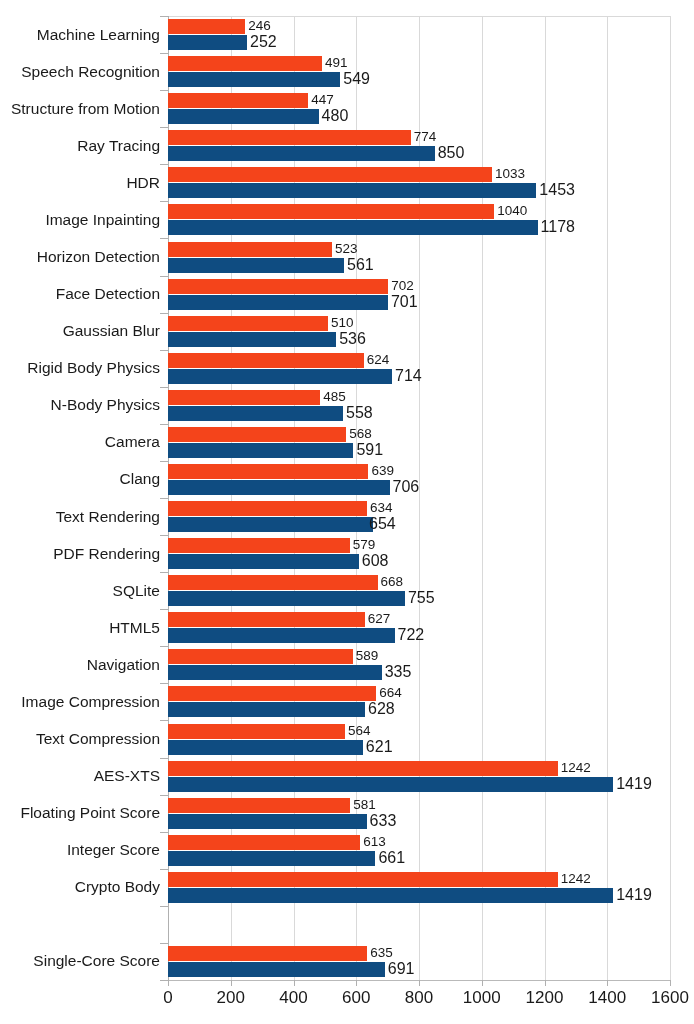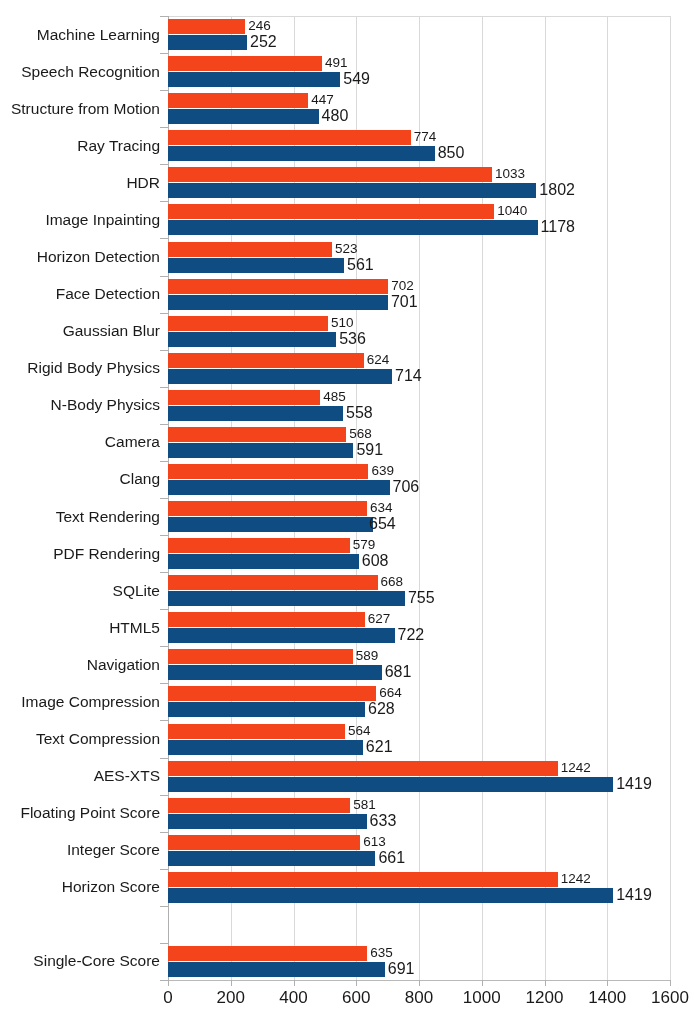--- a/index.html
+++ b/index.html
@@ -197,21 +197,21 @@
         <div class="cat-row" style="top: 114.269px; height: 31px;">
           <div class="bar s0" title="Windows11: 774" style="width: 242.843px; background: rgb(244, 68, 27);"></div>
           <div class="bar-label s0" style="left: 245.843px;">774</div>
           <div class="bar s1" title="MX Linux21.2.1: 850" style="width: 266.688px; background: rgb(15, 76, 129);"></div>
           <div class="bar-label s1" style="left: 269.688px;">850</div>
         </div>
         <div class="cat-row" style="top: 151.346px; height: 31px;">
           <div class="bar s0" title="Windows11: 1033" style="width: 324.104px; background: rgb(244, 68, 27);"></div>
           <div class="bar-label s0" style="left: 327.104px;">1033</div>
           <div class="bar s1" title="MX Linux21.2.1: 1174" style="width: 368.342px; background: rgb(15, 76, 129);"></div>
-          <div class="bar-label s1" style="left: 371.342px;">1802</div>
+          <div class="bar-label s1" style="left: 371.342px;">1453</div>
         </div>
         <div class="cat-row" style="top: 188.423px; height: 31px;">
           <div class="bar s0" title="Windows11: 1040" style="width: 326.3px; background: rgb(244, 68, 27);"></div>
           <div class="bar-label s0" style="left: 329.3px;">1040</div>
           <div class="bar s1" title="MX Linux21.2.1: 1178" style="width: 369.597px; background: rgb(15, 76, 129);"></div>
           <div class="bar-label s1" style="left: 372.597px;">1178</div>
         </div>
         <div class="cat-row" style="top: 225.5px; height: 31px;">
           <div class="bar s0" title="Windows11: 523" style="width: 164.091px; background: rgb(244, 68, 27);"></div>
           <div class="bar-label s0" style="left: 167.091px;">523</div>
@@ -275,21 +275,21 @@
         <div class="cat-row" style="top: 596.269px; height: 31px;">
           <div class="bar s0" title="Windows11: 627" style="width: 196.721px; background: rgb(244, 68, 27);"></div>
           <div class="bar-label s0" style="left: 199.721px;">627</div>
           <div class="bar s1" title="MX Linux21.2.1: 722" style="width: 226.528px; background: rgb(15, 76, 129);"></div>
           <div class="bar-label s1" style="left: 229.528px;">722</div>
         </div>
         <div class="cat-row" style="top: 633.346px; height: 31px;">
           <div class="bar s0" title="Windows11: 589" style="width: 184.799px; background: rgb(244, 68, 27);"></div>
           <div class="bar-label s0" style="left: 187.799px;">589</div>
           <div class="bar s1" title="MX Linux21.2.1: 681" style="width: 213.664px; background: rgb(15, 76, 129);"></div>
-          <div class="bar-label s1" style="left: 216.664px;">681</div>
+          <div class="bar-label s1" style="left: 216.664px;">335</div>
         </div>
         <div class="cat-row" style="top: 670.423px; height: 31px;">
           <div class="bar s0" title="Windows11: 664" style="width: 208.33px; background: rgb(244, 68, 27);"></div>
           <div class="bar-label s0" style="left: 211.33px;">664</div>
           <div class="bar s1" title="MX Linux21.2.1: 628" style="width: 197.035px; background: rgb(15, 76, 129);"></div>
           <div class="bar-label s1" style="left: 200.035px;">628</div>
         </div>
         <div class="cat-row" style="top: 707.5px; height: 31px;">
           <div class="bar s0" title="Windows11: 564" style="width: 176.955px; background: rgb(244, 68, 27);"></div>
           <div class="bar-label s0" style="left: 179.955px;">564</div>
@@ -370,21 +370,21 @@
       <div class="cat-label" style="top: 677.923px;">Image Compression</div>
       <div class="tick-mark" style="top: 667px;"></div>
       <div class="cat-label" style="top: 715px;">Text Compression</div>
       <div class="tick-mark" style="top: 704px;"></div>
       <div class="cat-label" style="top: 752.077px;">AES-XTS</div>
       <div class="tick-mark" style="top: 742px;"></div>
       <div class="cat-label" style="top: 789.154px;">Floating Point Score</div>
       <div class="tick-mark" style="top: 779px;"></div>
       <div class="cat-label" style="top: 826.231px;">Integer Score</div>
       <div class="tick-mark" style="top: 816px;"></div>
-      <div class="cat-label" style="top: 863.308px;">Horizon Score</div>
+      <div class="cat-label" style="top: 863.308px;">Crypto Body</div>
       <div class="tick-mark" style="top: 853px;"></div>
       <div class="cat-label" style="top: 900.385px;"></div>
       <div class="tick-mark" style="top: 890px;"></div>
       <div class="cat-label" style="top: 937.462px;">Single-Core Score</div>
       <div class="tick-mark" style="top: 927px;"></div>
       <div class="tick-mark" style="top: 964px;"></div>
     </div>
 
   <div id="x-tick-marks">
       <div class="x-tick-mark" style="left: 168px;"></div>

